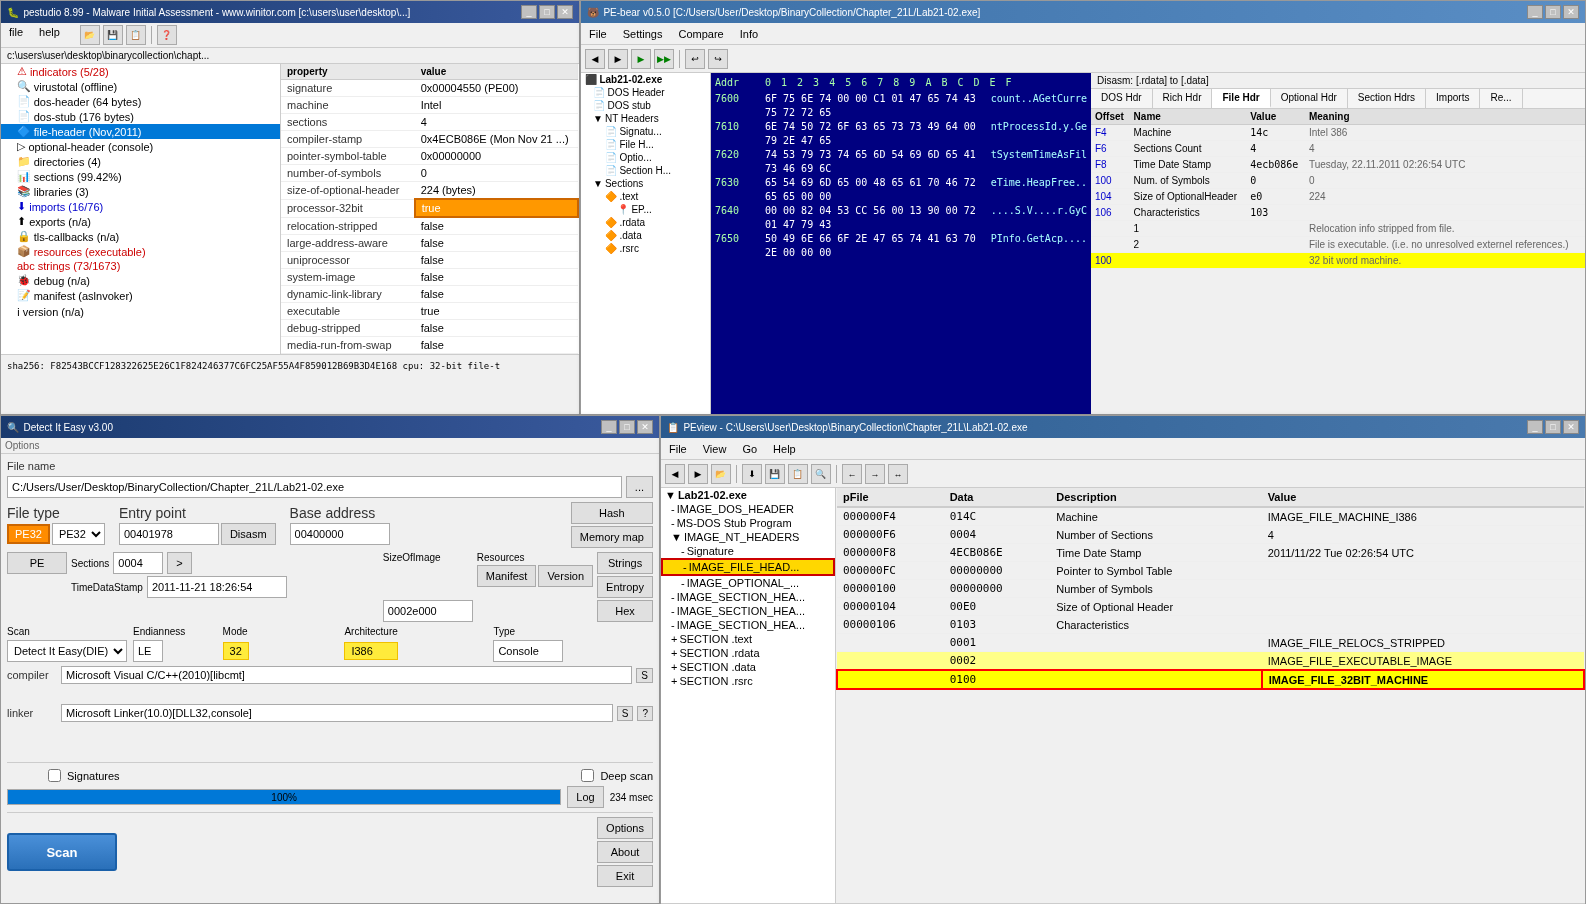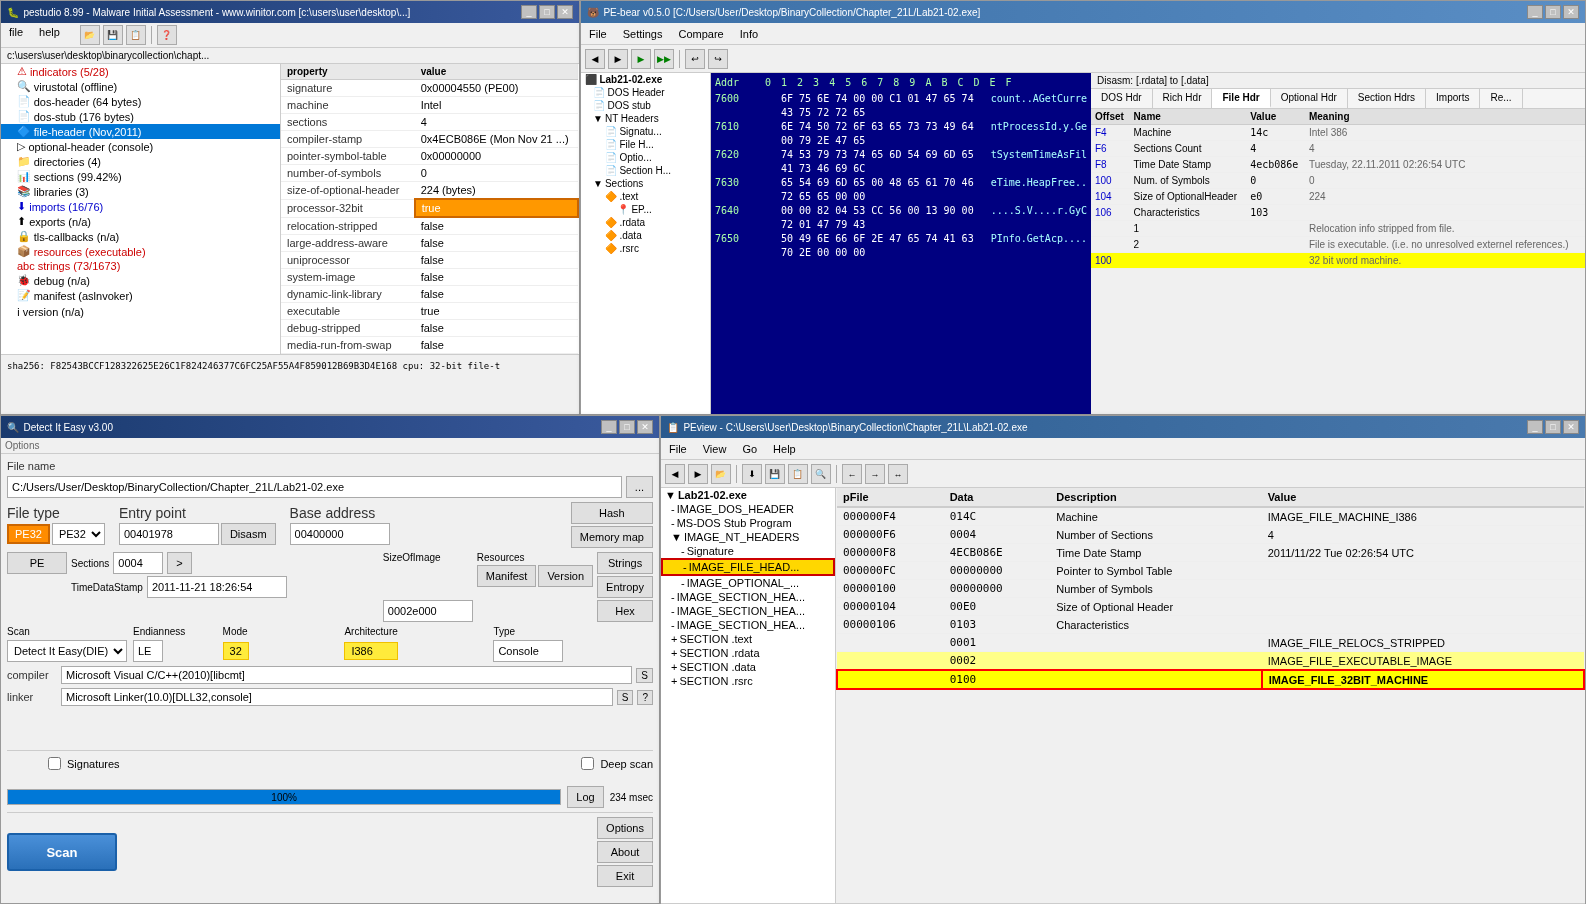--- a/index.html
+++ b/index.html
@@ -103,21 +103,21 @@
     .peview-tree-item.highlighted { background: #ffd700; border: 2px solid #cc0000; }
     
     .peview-content { flex: 1; overflow: auto; }
     .peview-table { width: 100%; border-collapse: collapse; font-size: 11px; }
     .peview-table th { background: #e8e8e8; padding: 3px 6px; text-align: left; border-bottom: 2px solid #ccc; position: sticky; top: 0; font-weight: bold; }
     .peview-table td { padding: 2px 6px; border-bottom: 1px solid #eee; }
     .peview-table .mono { font-family: monospace; }
     
     .peview-status { background: #f0f0f0; border-top: 1px solid #ccc; padding: 2px 6px; font-size: 10px; height: 20px; display: flex; align-items: center; }
     
-    .hex-row { display: flex; gap: 16px; font-family: monospace; font-size: 10px; line-height: 14px; }
+    .hex-row { display: flex; gap: 0; font-family: monospace; font-size: 10px; line-height: 14px; }
     .hex-addr { color: #aaffaa; min-width: 50px; }
     .hex-bytes { color: white; min-width: 150px; }
     .hex-ascii { color: #aaffff; }
     
     .tb-sep { width: 1px; height: 18px; background: #aaa; margin: 0 2px; }
     
     .scan-big-btn {
       background: linear-gradient(to bottom, #4a90d9, #2a70b9);
       border: 2px solid #1a60a9; color: white; padding: 4px 20px;
       font-size: 13px; font-weight: bold; cursor: pointer; border-radius: 3px;
@@ -630,38 +630,38 @@
       </div>
       <span></span>
       <div class="mode-arch-box">
         <span>I386</span>
       </div>
       <span></span>
       <input type="text" class="die-input" style="width: 70px;" value="Console">
       <span></span>
     </div>
 
-    <div style="display:flex; flex-direction:column; gap:4px;">
+    <div style="display:flex; flex-direction:column; gap:20px;">
       <div class="die-compiler-row">
         <span class="die-compiler-label">compiler</span>
         <input type="text" class="die-compiler-val" value="Microsoft Visual C/C++(2010)[libcmt]" style="">
         <button class="die-s-btn">S</button>
       </div>
       <div class="die-compiler-row">
         <span class="die-compiler-label">linker</span>
         <input type="text" class="die-compiler-val" value="Microsoft Linker(10.0)[DLL32,console]" style="">
         <button class="die-s-btn">S</button>
         <button class="die-s-btn">?</button>
       </div>
     </div>
 
     <div style="flex:1;"></div>
 
     <div style="border-top:1px solid #ccc; padding-top:6px;">
-      <div style="display:flex; align-items:center; gap:6px; margin-bottom:16px;padding-left:41px;">
+      <div style="display:flex; align-items:center; gap:6px; margin-bottom:4px;padding-left:41px;">
         <input type="checkbox" style="">
         <span>Signatures</span>
         <div style="flex:1;"></div>
         <input type="checkbox" style="">
         <span>Deep scan</span>
       </div>
       <div style="display:flex; align-items:center; gap:6px;">
         <div class="die-progress-bar" style="flex:1; position:relative;">
           <div class="die-progress-fill" style="width:100%;"></div>
           <span class="die-progress-text">100%</span>

